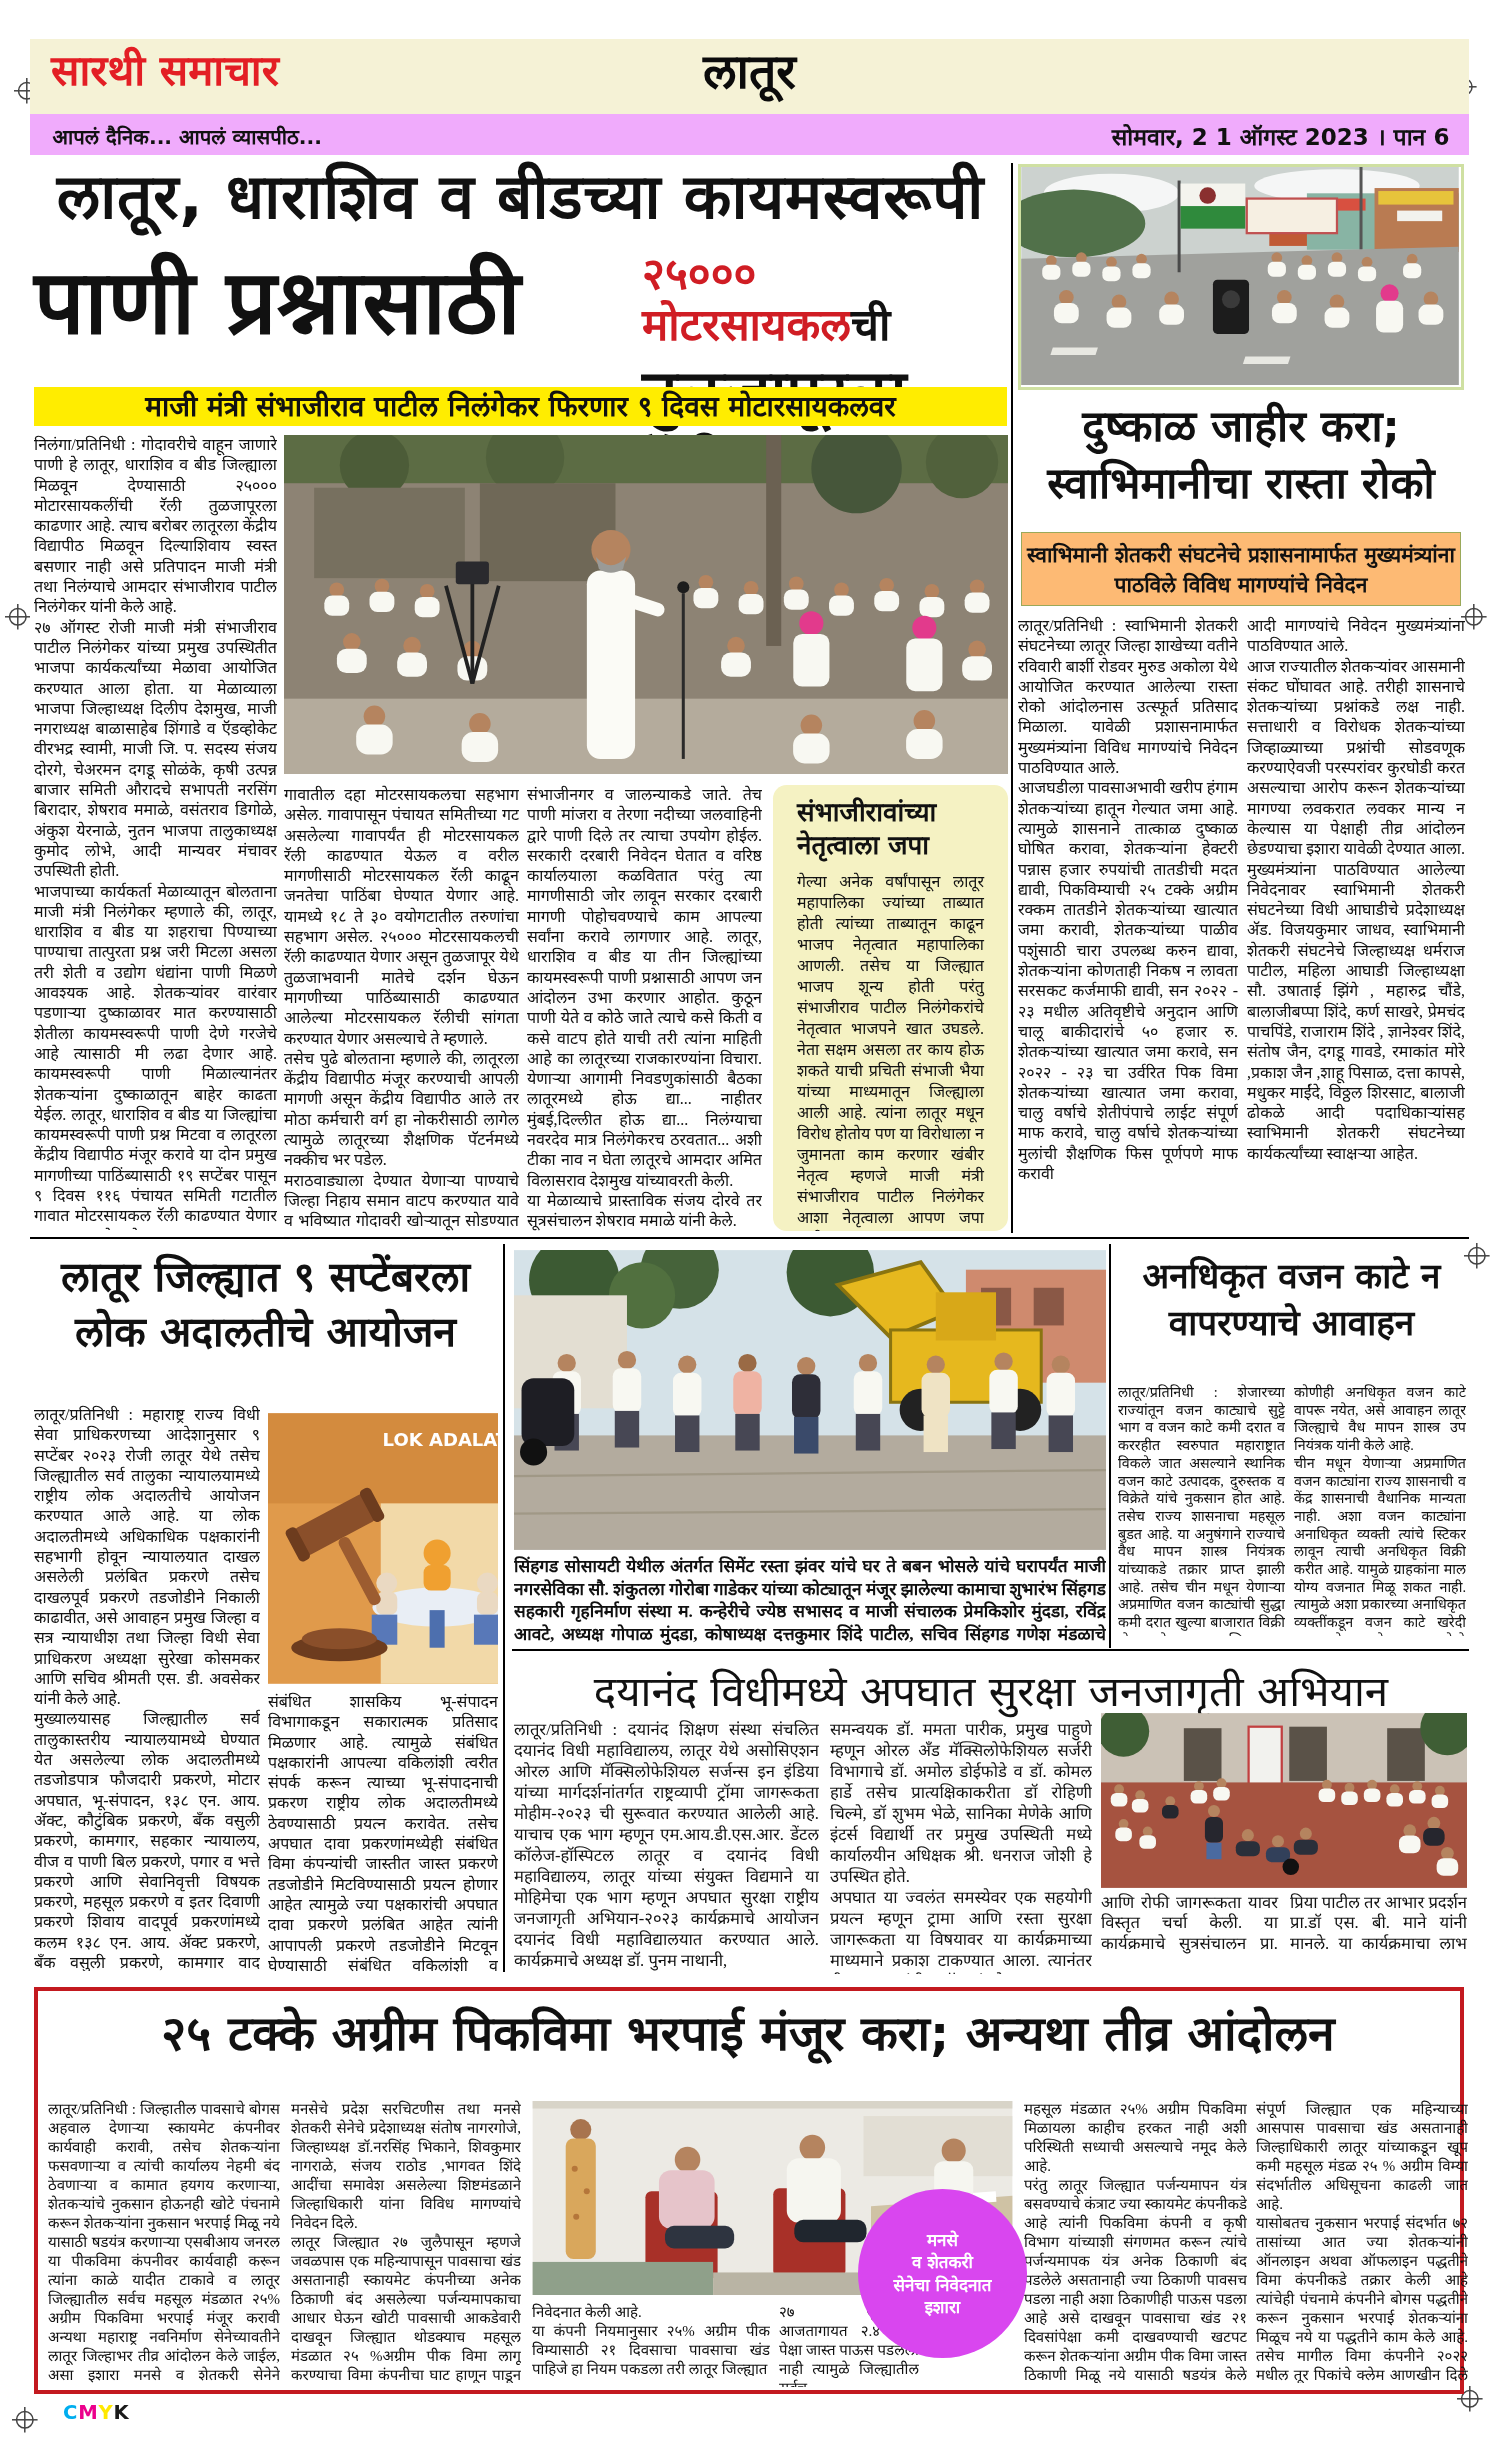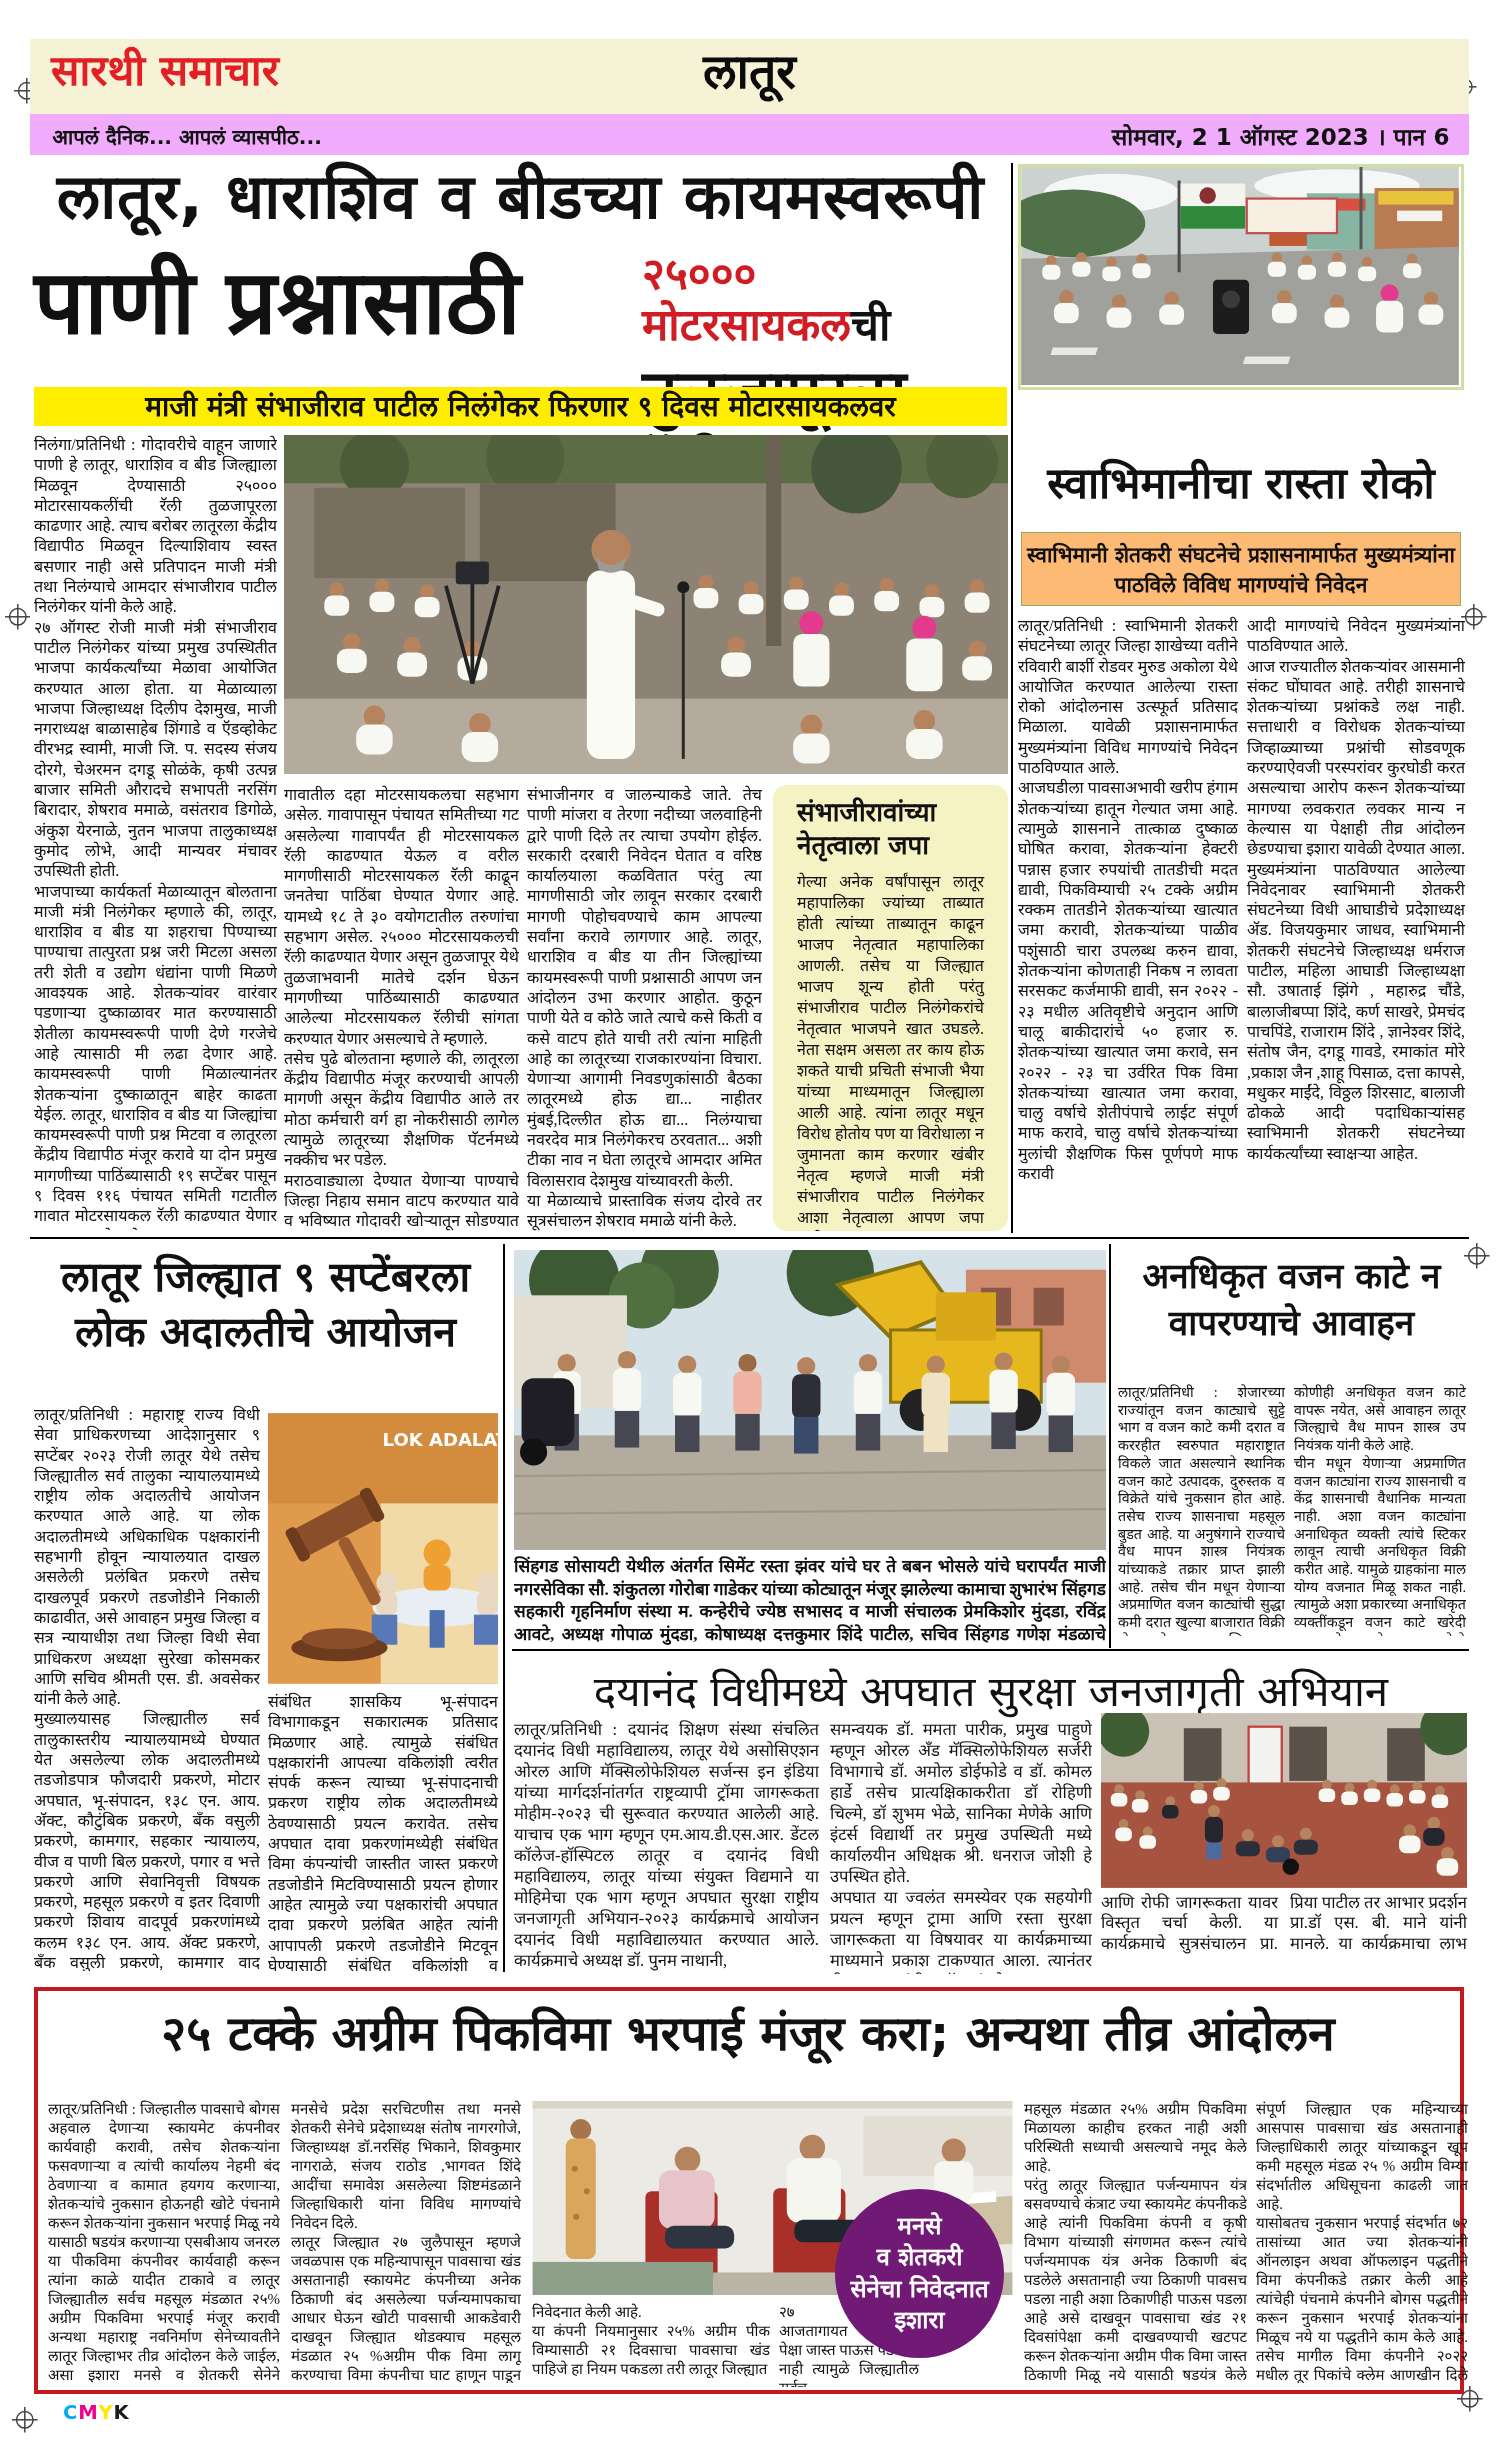--- a/index.html
+++ b/index.html
@@ -67,22 +67,22 @@
   .day-c3{left:1101px;top:1893px;width:366px;height:80px;font-size:16.6px;line-height:20.3px;
           column-count:2;column-gap:12px;text-align:justify;position:absolute;overflow:hidden}
   
   .pik-box{left:34px;top:1987px;width:1430px;height:407px;border:4.5px solid #c3191f;box-sizing:border-box}
   .pik-title{left:41px;top:1999px;width:1414px;text-align:center;font-size:48px;font-weight:900;font-family:"DejaVu Sans",sans-serif}
   .pik-c1{left:48px;top:2100px;width:232px;height:283px;font-size:15px;line-height:19px}
   .pik-c2{left:291px;top:2100px;width:230px;height:283px;font-size:15px;line-height:19px}
   .pik-photo{left:532px;top:2101px;width:481px;height:194px}
   .pik-bl{left:532px;top:2303px;width:238px;height:84px;font-size:15px;line-height:19px}
   .pik-br{left:779px;top:2303px;width:140px;height:84px;font-size:15px;line-height:19px}
-  .pik-badge{left:835px;top:2189px;width:169px;height:169px;border-radius:50%;background:#701a75;color:#fff;
-             display:flex;align-items:center;justify-content:center;text-align:center;font-size:24px;font-weight:800;
+  .pik-badge{left:858px;top:2189px;width:169px;height:169px;border-radius:50%;background:#d946ef;color:#fff;
+             display:flex;align-items:center;justify-content:center;text-align:center;font-size:17px;font-weight:800;
              line-height:1.3;white-space:pre-line;z-index:5;font-family:"DejaVu Sans",sans-serif}
   .pik-c4{left:1024px;top:2100px;width:223px;height:283px;font-size:15px;line-height:19px}
   .pik-c5{left:1256px;top:2100px;width:212px;height:283px;font-size:15px;line-height:19px}
   svg{display:block}
 </style>
 </head>
 <body>
 
 <div class="page">
 
@@ -250,21 +250,21 @@
         <use href="#psn" transform="translate(350,178) scale(1.5)"></use>
       <use href="#psn" transform="translate(420,184) scale(1.5)"></use>
         <use href="#psn" transform="translate(545,180) scale(1.5)"></use>
       <circle cx="490" cy="168" r="12" fill="#e23a8c"></circle>
         <rect x="472" y="178" width="36" height="42" rx="10" fill="#f8f8f2"></rect>
       <rect x="255" y="150" width="48" height="72" rx="6" fill="#1c1c1c"></rect>
         <circle cx="279" cy="176" r="12" fill="#3a3a3a"></circle>
     </svg>
   </div>
   <div class="abs swab-title">
-    <br>
+    <span>दुष्काळ जाहीर करा;</span><br>
     <span>स्वाभिमानीचा रास्ता रोको</span>
   </div>
   <div class="abs swab-sub sans">स्वाभिमानी शेतकरी संघटनेचे प्रशासनामार्फत मुख्यमंत्र्यांना पाठविले विविध मागण्यांचे निवेदन</div>
   <div class="coltext swab-c1">लातूर/प्रतिनिधी : स्वाभिमानी शेतकरी संघटनेच्या लातूर जिल्हा शाखेच्या वतीने रविवारी बार्शी रोडवर मुरुड अकोला येथे आयोजित करण्यात आलेल्या रास्ता रोको आंदोलनास उत्स्फूर्त प्रतिसाद मिळाला. यावेळी प्रशासनामार्फत मुख्यमंत्र्यांना विविध मागण्यांचे निवेदन पाठविण्यात आले.
 आजघडीला पावसाअभावी खरीप हंगाम शेतकऱ्यांच्या हातून गेल्यात जमा आहे. त्यामुळे शासनाने तात्काळ दुष्काळ घोषित करावा, शेतकऱ्यांना हेक्टरी पन्नास हजार रुपयांची तातडीची मदत द्यावी, पिकविम्याची २५ टक्के अग्रीम रक्कम तातडीने शेतकऱ्यांच्या खात्यात जमा करावी, शेतकऱ्यांच्या पाळीव पशुंसाठी चारा उपलब्ध करुन द्यावा, शेतकऱ्यांना कोणताही निकष न लावता सरसकट कर्जमाफी द्यावी, सन २०२२ - २३ मधील अतिवृष्टीचे अनुदान आणि चालू बाकीदारांचे ५० हजार रु. शेतकऱ्यांच्या खात्यात जमा करावे, सन २०२२ - २३ चा उर्वरित पिक विमा शेतकऱ्यांच्या खात्यात जमा करावा, चालु वर्षाचे शेतीपंपाचे लाईट संपूर्ण माफ करावे, चालु वर्षाचे शेतकऱ्यांच्या मुलांची शैक्षणिक फिस पूर्णपणे माफ करावी</div>
   <div class="coltext swab-c2">आदी मागण्यांचे निवेदन मुख्यमंत्र्यांना पाठविण्यात आले.
 आज राज्यातील शेतकऱ्यांवर आसमानी संकट घोंघावत आहे. तरीही शासनाचे शेतकऱ्यांच्या प्रश्नांकडे लक्ष नाही. सत्ताधारी व विरोधक शेतकऱ्यांच्या जिव्हाळ्याच्या प्रश्नांची सोडवणूक करण्याऐवजी परस्परांवर कुरघोडी करत असल्याचा आरोप करून शेतकऱ्यांच्या मागण्या लवकरात लवकर मान्य न केल्यास या पेक्षाही तीव्र आंदोलन छेडण्याचा इशारा यावेळी देण्यात आला. मुख्यमंत्र्यांना पाठविण्यात आलेल्या निवेदनावर स्वाभिमानी शेतकरी संघटनेच्या विधी आघाडीचे प्रदेशाध्यक्ष ॲड. विजयकुमार जाधव, स्वाभिमानी शेतकरी संघटनेचे जिल्हाध्यक्ष धर्मराज पाटील, महिला आघाडी जिल्हाध्यक्षा सौ. उषाताई झिंगे , महारुद्र चौंडे, बालाजीबप्पा शिंदे, कर्ण साखरे, प्रेमचंद पाचपिंडे, राजाराम शिंदे , ज्ञानेश्वर शिंदे, संतोष जैन, दगडू गावडे, रमाकांत मोरे ,प्रकाश जैन ,शाहू पिसाळ, दत्ता कापसे, मधुकर माईंदे, विठ्ठल शिरसाट, बालाजी ढोकळे आदी पदाधिकाऱ्यांसह स्वाभिमानी शेतकरी संघटनेच्या कार्यकर्त्यांच्या स्वाक्षऱ्या आहेत.</div>
 
   <div class="hrule" style="left:30px;top:1237px;width:1439px"></div>
 

